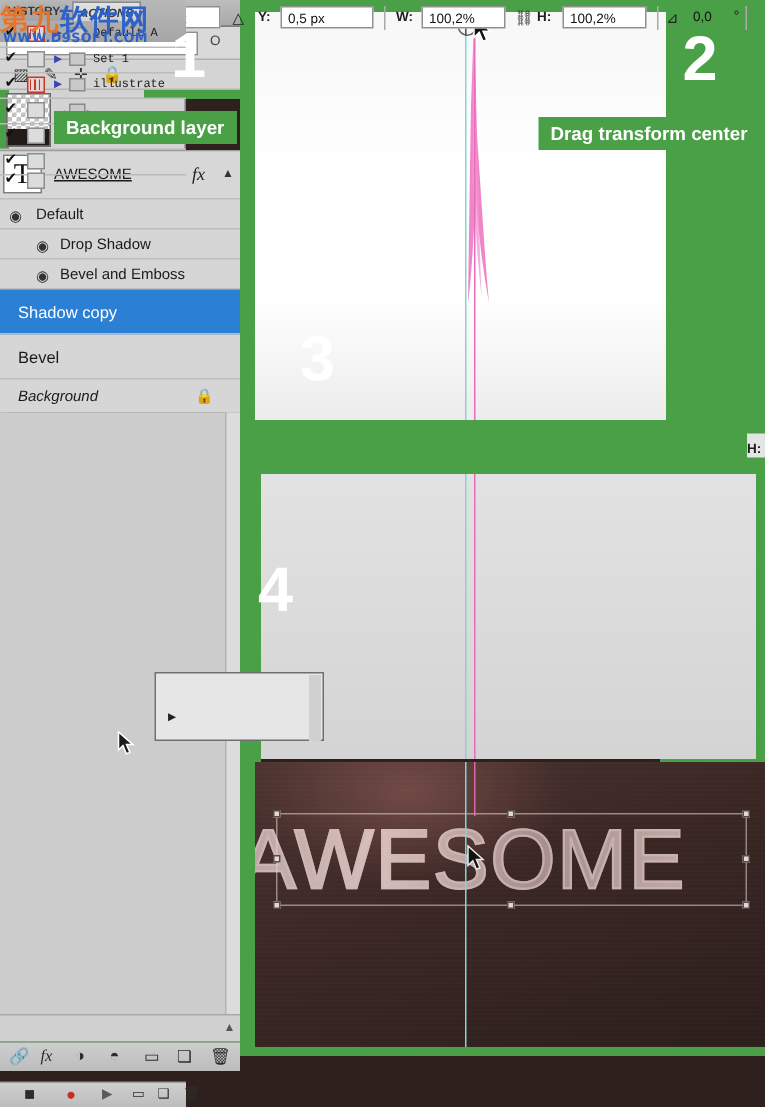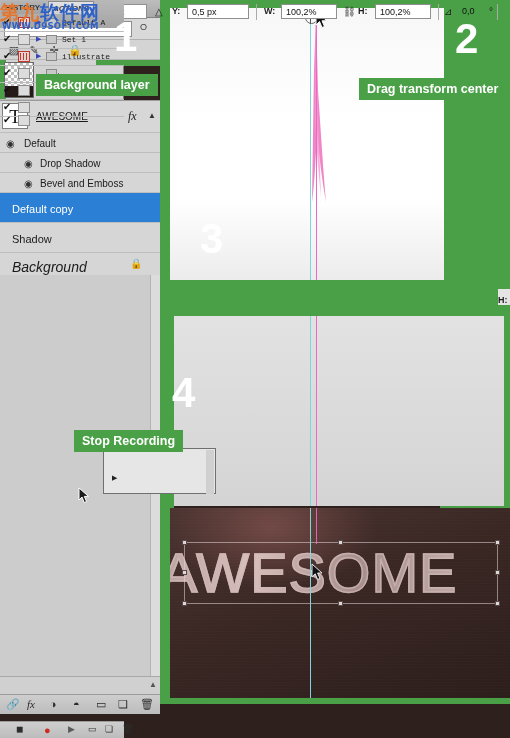--- a/index.html
+++ b/index.html
@@ -188,29 +188,29 @@
       <div class="eye" style="left:24px;top:5px;">◉</div>
       <div class="layer-name" style="left:40px;top:5px;">Drop Shadow</div>
     </div>
 
     <div class="layerrow" style="top:72px;height:20px;">
       <div class="eye" style="left:24px;top:5px;">◉</div>
       <div class="layer-name" style="left:40px;top:5px;">Bevel and Emboss</div>
     </div>
 
     <div class="layerrow sel" style="top:92px;height:30px;background:#2b7fd4;">
-      <div class="layer-name" style="left:12px;top:10px;color:#fff;font-size:11px;">Default copy</div>
+      <div class="layer-name" style="left:12px;top:10px;color:#fff;font-size:11px;">Shadow copy</div>
     </div>
 
     <div class="layerrow" style="top:122px;height:30px;">
-      <div class="layer-name" style="left:12px;top:10px;font-size:11px;">Shadow</div>
+      <div class="layer-name" style="left:12px;top:10px;font-size:11px;">Bevel</div>
     </div>
 
     <div class="layerrow" style="top:152px;height:23px;">
-      <div class="layer-name" style="left:12px;top:6px;font-style:italic;font-size:14px;">Background</div>
+      <div class="layer-name" style="left:12px;top:6px;font-style:italic;font-size:10px;">Background</div>
       <div style="position:absolute;left:130px;top:5px;font-size:10px;color:#333;">🔒</div>
     </div>
   </div>
 
   <div class="ps-flat" style="left:0;top:275px;width:160px;height:401px;background:#cccccc;border-right:1px solid #a5a5a5;"></div>
   <div style="position:absolute;left:150px;top:275px;width:9px;height:401px;background:#dcdcdc;border-left:1px solid #b3b3b3;"></div>
 
   <div class="ps-flat" id="panel-scroll">
     <div style="position:absolute;right:3px;top:3px;font-size:8px;color:#555;">▲</div>
   </div>
@@ -375,21 +375,20 @@
 
   <div class="badge" style="left:114px;top:16px;">1</div>
   <div class="callout" style="left:36px;top:74px;">Background layer</div>
 
   <div class="badge" style="left:455px;top:18px;">2</div>
   <div class="callout" style="left:359px;top:78px;">Drag transform center</div>
 
   <div class="badge" style="left:200px;top:218px;">3</div>
 
   <div class="badge" style="left:172px;top:372px;">4</div>
-  <div class="callout" style="left:74px;top:430px;">Stop Recording</div>
 
   <div id="wm">
     <div id="wm-cn">
       <span style="color:#e8742a;">第</span><span style="color:#e8742a;">九</span><span style="color:#2f62c9;">软</span><span style="color:#2f62c9;">件</span><span style="color:#2f62c9;">网</span>
     </div>
     <div id="wm-url">WWW.D9SOFT.COM</div>
   </div>
 
 </div>
 

